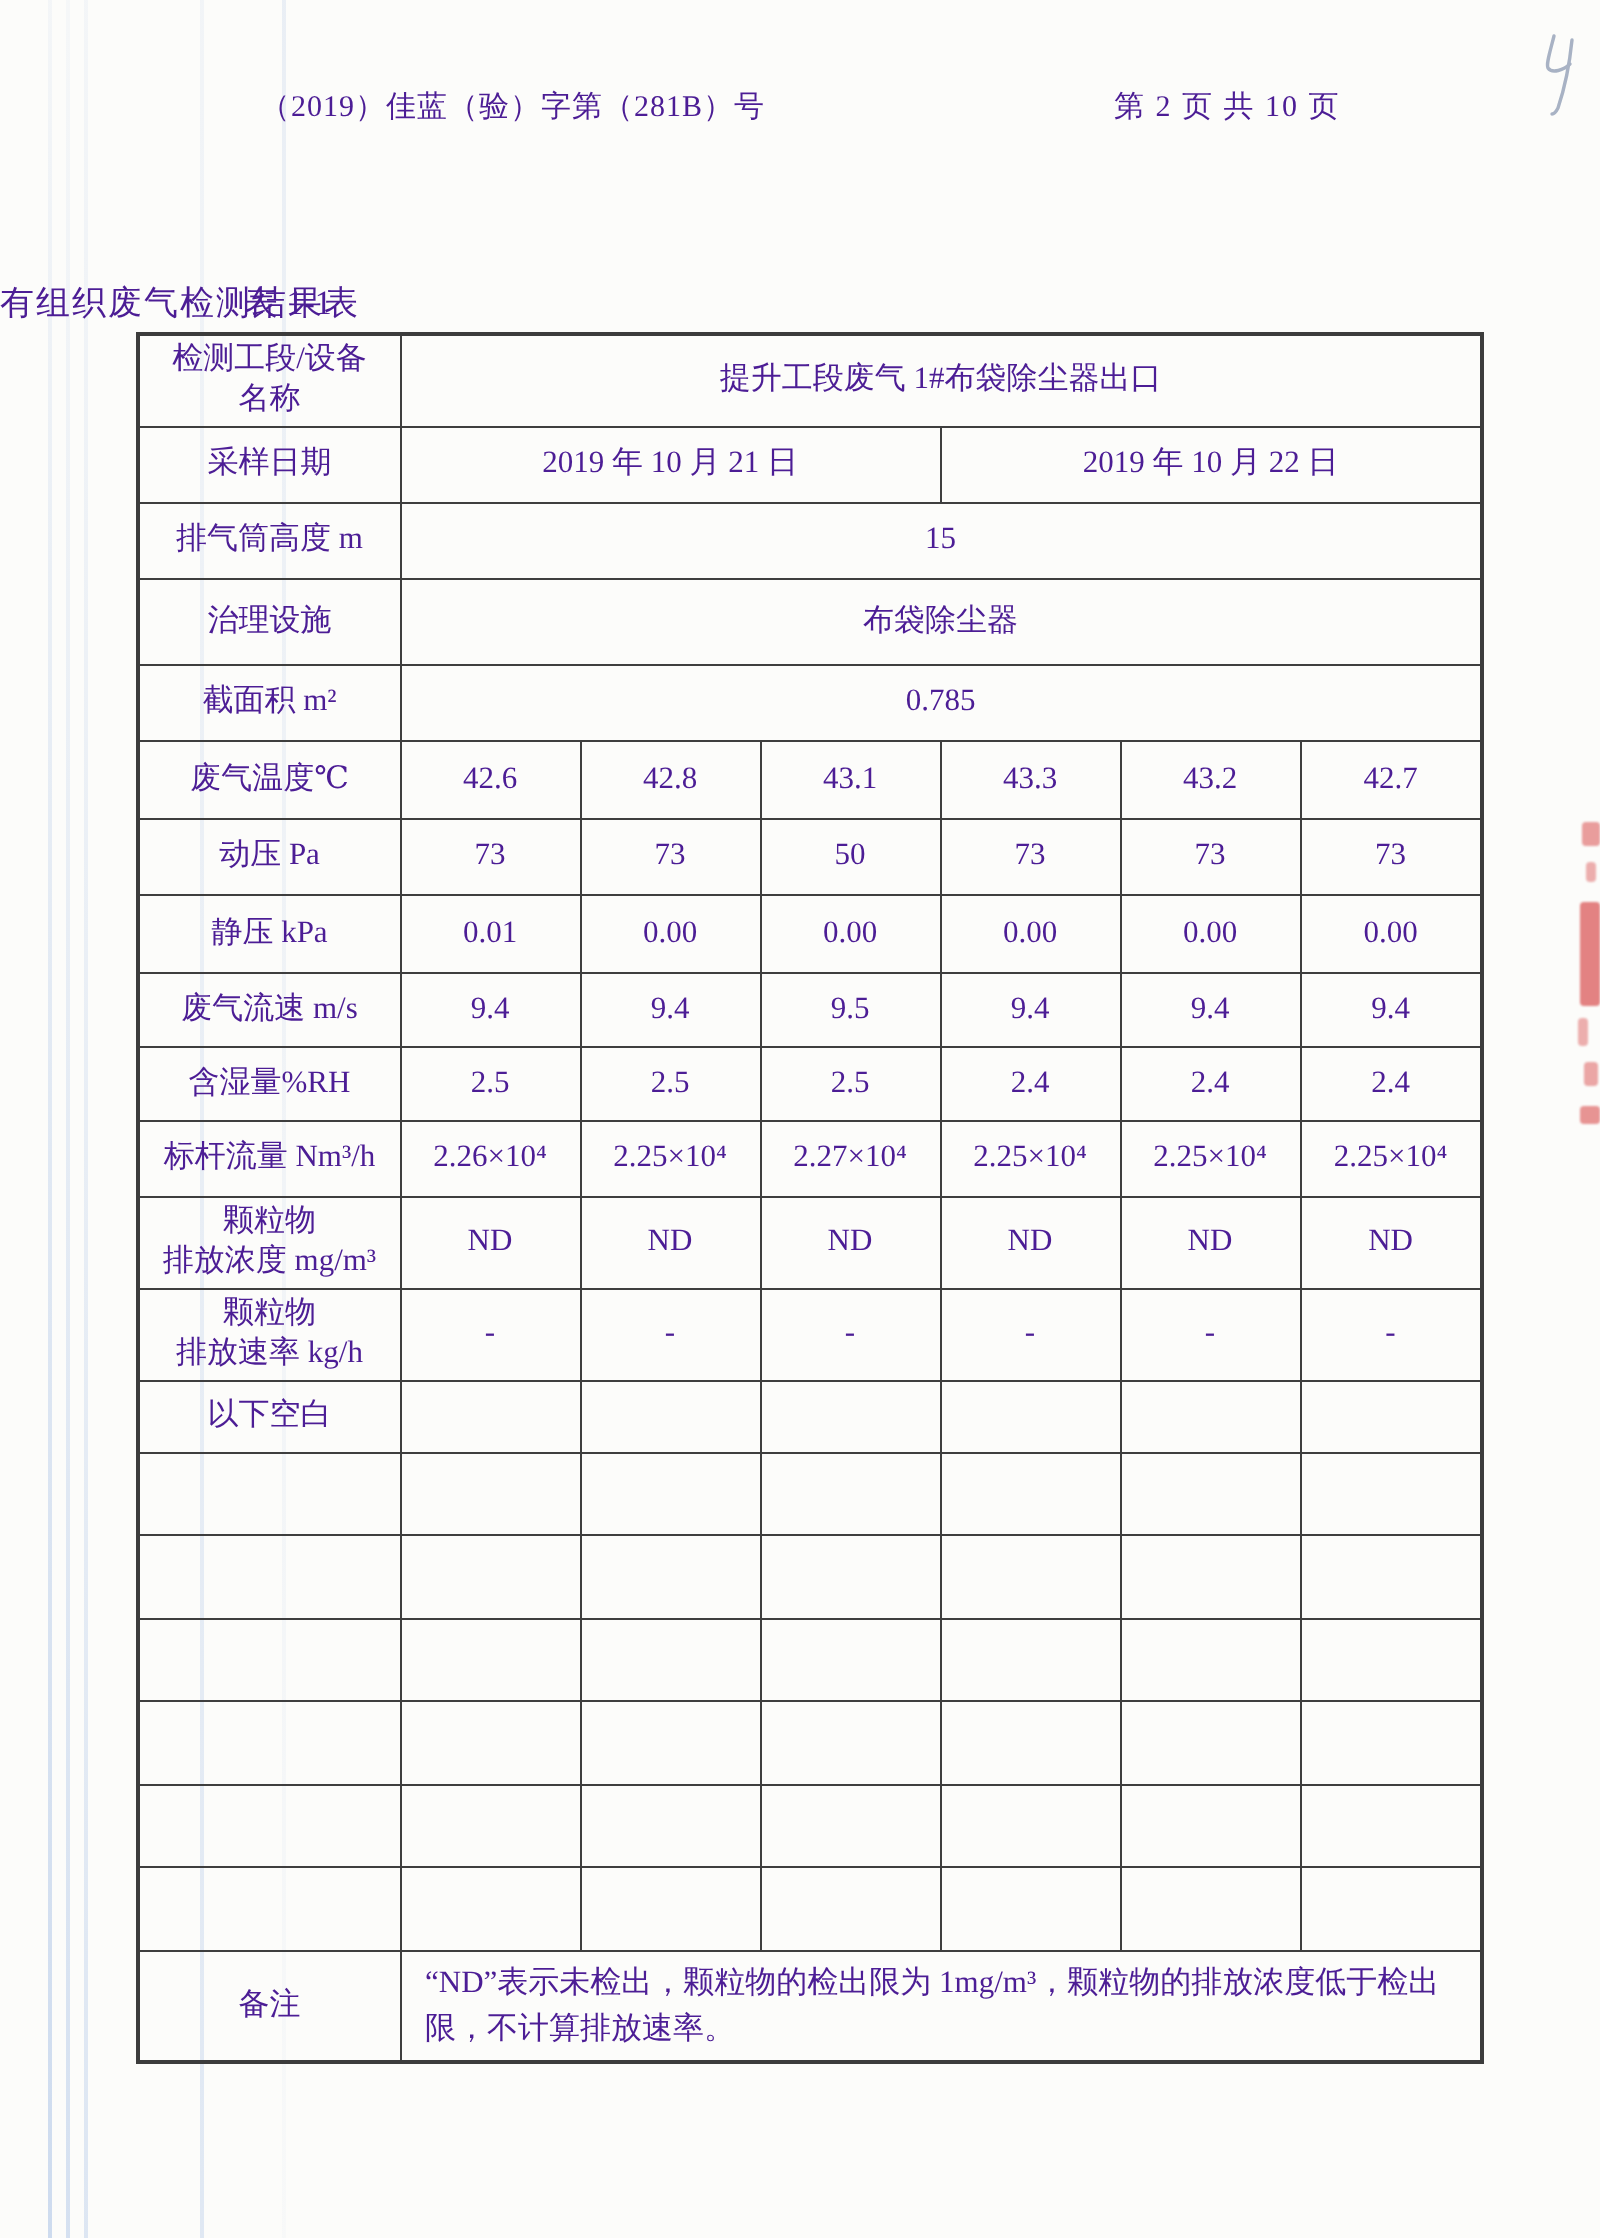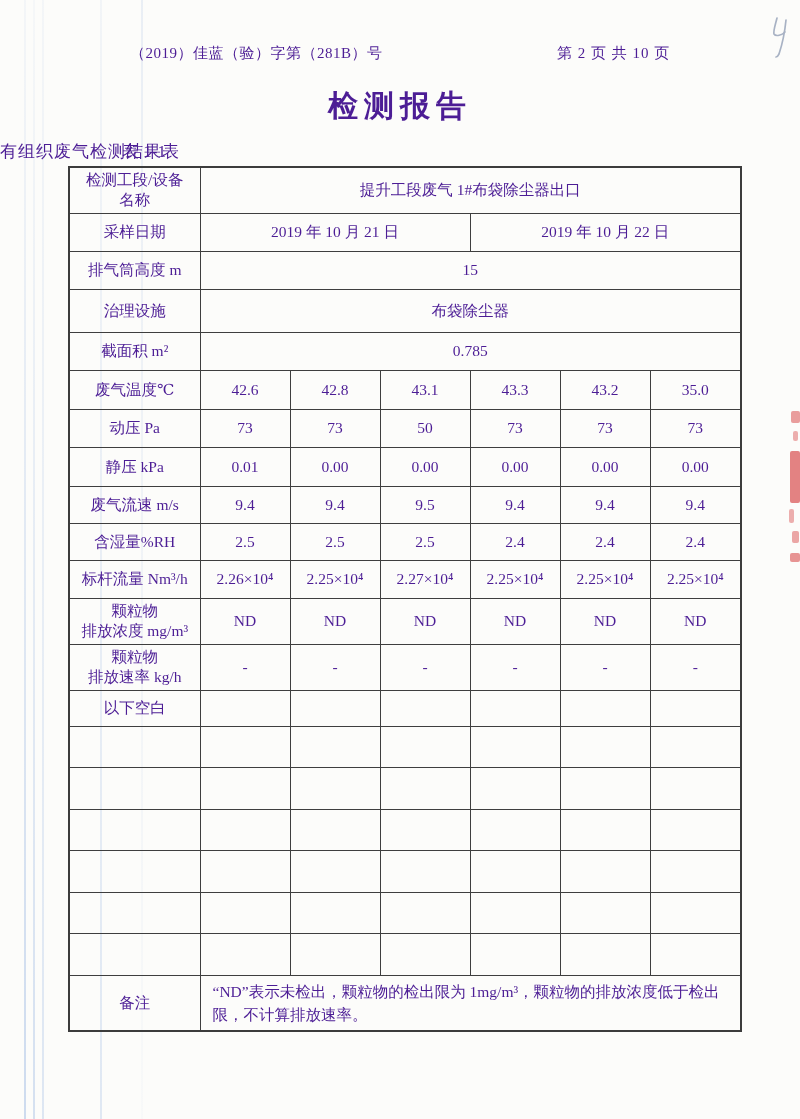--- a/index.html
+++ b/index.html
@@ -82,21 +82,20 @@
   <div class="header-row">
     <span class="doc-number">（2019）佳蓝（验）字第（281B）号</span>
     <span class="page-indicator">第 2 页 共 10 页</span>
   </div>
 
   <svg class="hand-mark" width="34" height="52" viewBox="0 0 34 52">
     <path d="M12 8 C 10 16, 8 22, 9 24 C 11 27, 17 25, 20 22" fill="none" stroke="#9aa6bb" stroke-width="1.7" stroke-linecap="round"></path>
     <path d="M21 10 C 20 20, 18 32, 14 44 C 13 46, 12 47, 11 47" fill="none" stroke="#9aa6bb" stroke-width="1.7" stroke-linecap="round"></path>
   </svg>
 
-  <div class="report-title">检测报告</div>
 
   <div class="caption-row">
     <span class="table-title">有组织废气检测结果表</span>
     <span class="table-label">表 1-1</span>
   </div>
 
   <table class="results">
     <colgroup>
       <col style="width:131px">
         <col style="width:90px">
@@ -129,21 +128,21 @@
           <td>截面积 m²</td>
           <td colspan="6">0.785</td>
         </tr>
         <tr style="height: 39px;">
           <td>废气温度℃</td>
           <td>42.6</td>
           <td>42.8</td>
           <td>43.1</td>
           <td>43.3</td>
           <td>43.2</td>
-          <td>35.0</td>
+          <td>42.7</td>
         </tr>
         <tr style="height: 38px;">
           <td>动压 Pa</td>
           <td>73</td>
           <td>73</td>
           <td>50</td>
           <td>73</td>
           <td>73</td>
           <td>73</td>
         </tr>

